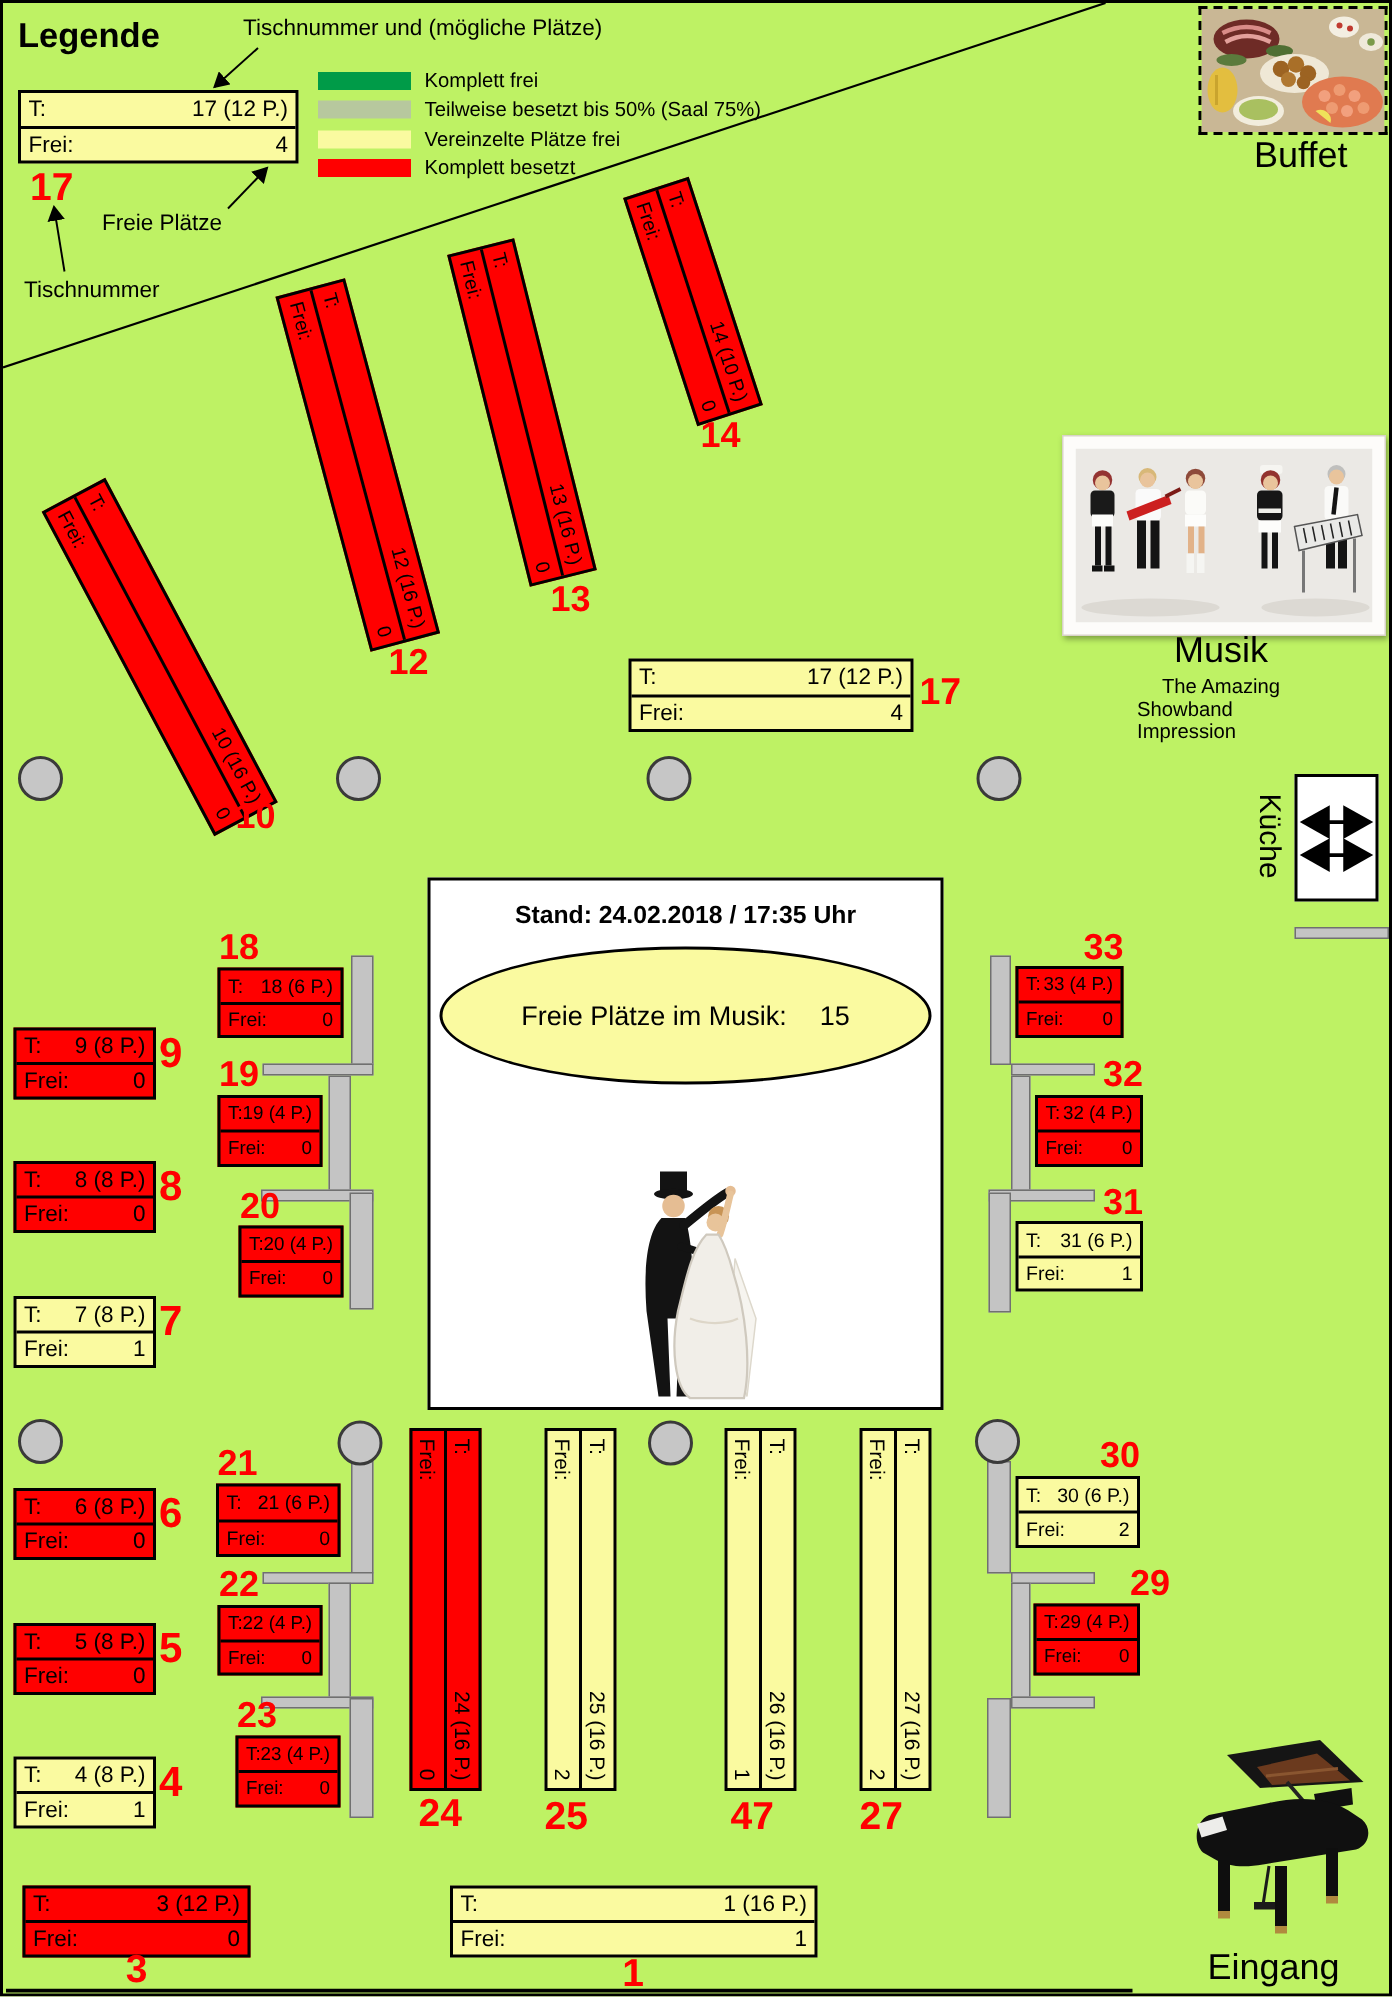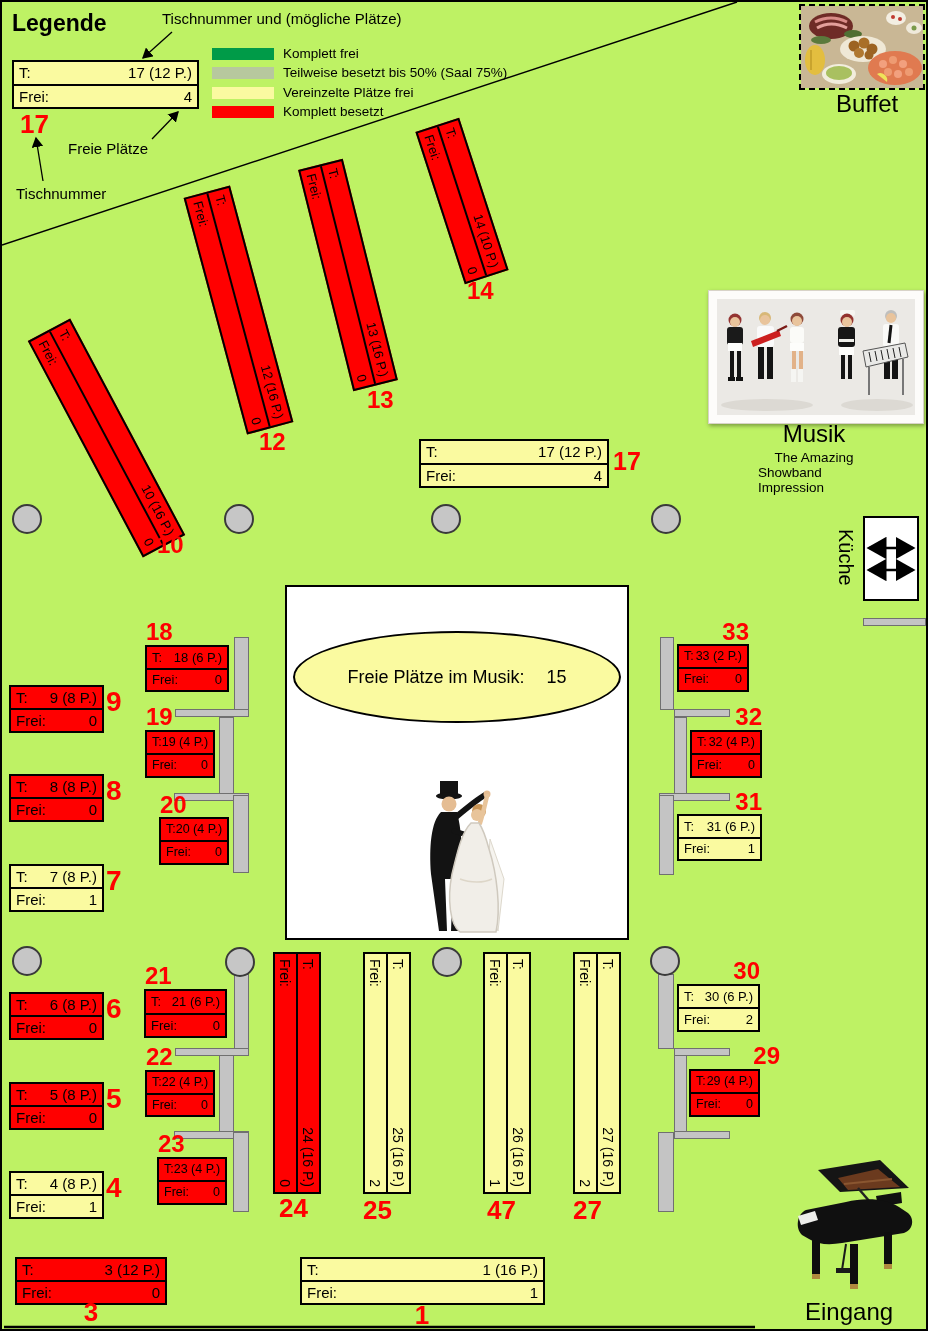--- a/index.html
+++ b/index.html
@@ -163,20 +163,21 @@
     </svg>
   </div>
   <div class="arealabel" style="left:812px;top:418px;transform:translateX(-50%);">Musik</div>
   <div class="abs" style="left:812px;top:448px;transform:translateX(-50%);font-size:13.5px;">The Amazing</div>
   <div class="abs" style="left:812px;top:463px;transform:translateX(-50%);font-size:13.5px;">Showband Impression</div>
 
   <div class="abs" style="left:861px;top:514px;width:56px;height:85px;border:2px solid #000;background:#fff;box-sizing:border-box;"></div>
   <div class="abs" style="left:832px;top:527px;writing-mode:vertical-rl;font-size:20px;">Küche</div>
 
   <div class="infobox">
+    <div class="abs" style="left:0;top:14px;width:100%;text-align:center;font-size:16.5px;font-weight:bold;">Stand: 24.02.2018 / 17:35 Uhr</div>
     <div class="ellipse">
       <span>Freie Plätze im Musik:</span>
       <span>15</span>
     </div>
 
     <svg class="abs" style="left:113px;top:192px;" width="112" height="158" viewBox="0 0 112 158">
       <rect x="40" y="2" width="18" height="15" fill="#131313"></rect>
       <ellipse cx="49" cy="17" rx="13" ry="3.5" fill="#131313"></ellipse>
       <circle cx="49" cy="25" r="7.5" fill="#E5BD93"></circle>
       <path d="M41,33 C31,43 29,68 31,95 L39,152 L47,152 L45,100 L53,100 L51,152 L59,152 L61,80 C63,60 59,41 57,33 Z" fill="#131313"></path>
@@ -536,21 +537,21 @@
         </div>
         <div class="row">
           <span>Frei:</span>
           <span>0</span>
         </div>
       </div>
       <div class="tlabel" style="left: 760px; top: 703px; font-size: 24px; transform: translateX(-100%);">32</div>
       <div class="tbl occupied" style="left: 675px; top: 642px; width: 72px; height: 48px; font-size: 12.5px;">
         <div class="row first">
           <span>T:</span>
-          <span>33 (2 P.)</span>
+          <span>33 (4 P.)</span>
         </div>
         <div class="row">
           <span>Frei:</span>
           <span>0</span>
         </div>
       </div>
       <div class="tlabel" style="left: 747px; top: 618px; font-size: 24px; transform: translateX(-100%);">33</div>
     </div>
 
   <svg id="overlay" width="928" height="1331" viewBox="0 0 928 1331">

